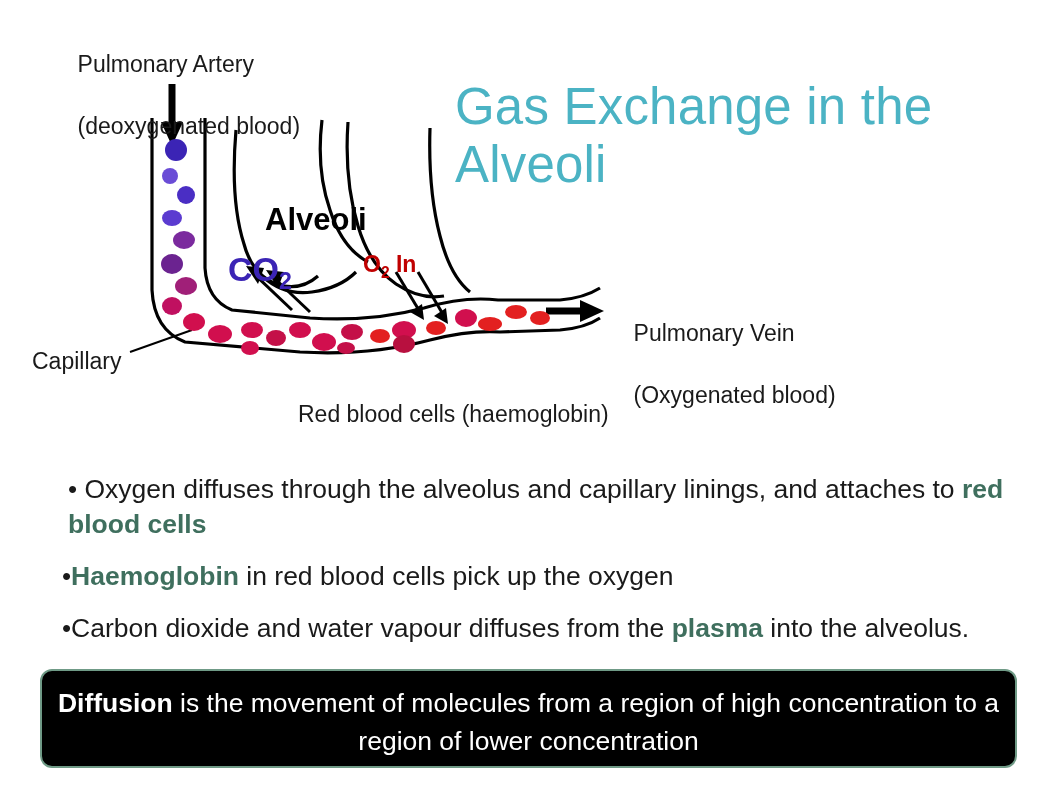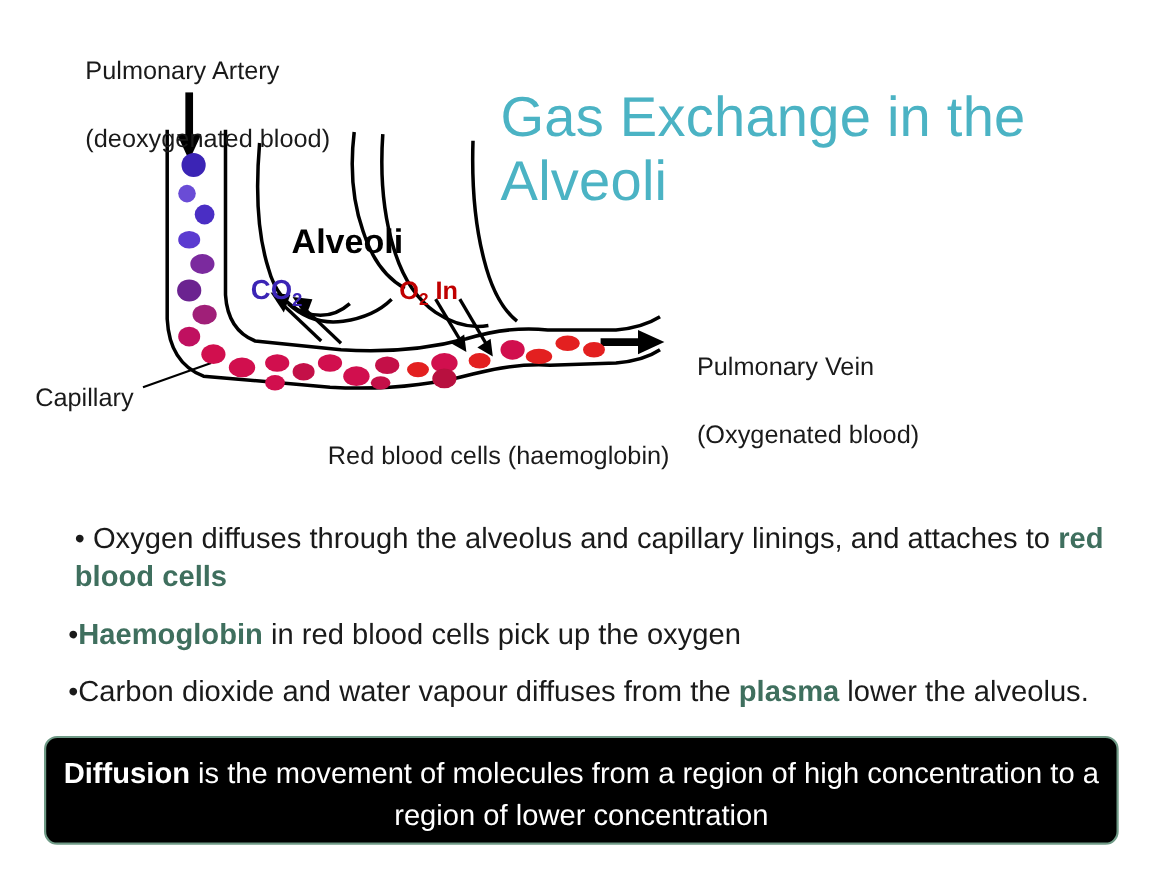--- a/index.html
+++ b/index.html
@@ -68,21 +68,21 @@
   .lbl-alveoli {
     left: 265px;
     top: 202px;
     font-size: 31px;
     font-weight: bold;
     color: #000000;
   }
   .lbl-co2 {
     left: 228px;
     top: 250px;
-    font-size: 25px;
+    font-size: 34px;
     font-weight: bold;
     color: #3b24b5;
     text-align: center;
   }
   .lbl-o2 {
     left: 363px;
     top: 251px;
     font-size: 23px;
     font-weight: bold;
     color: #c00000;
@@ -244,21 +244,21 @@
 
     <div class="bullet b1">
       <span class="dot">•</span><span> Oxygen diffuses through the alveolus and capillary linings, and attaches to </span><span class="hl">red blood cells</span>
     </div>
 
     <div class="bullet b2">
       <span class="dot">•</span><span class="hl">Haemoglobin</span><span> in red blood cells pick up the oxygen</span>
     </div>
 
     <div class="bullet b3">
-      <span class="dot">•</span><span>Carbon dioxide and water vapour diffuses from the </span><span class="hl">plasma</span><span> lower the alveolus.</span>
+      <span class="dot">•</span><span>Carbon dioxide and water vapour diffuses from the </span><span class="hl">plasma</span><span> into the alveolus.</span>
     </div>
 
   </div>
 
   <div class="banner">
     <b>Diffusion</b><span> is the movement of molecules from a region of high concentration to a region of lower concentration</span>
   </div>
 
 </div>
 

